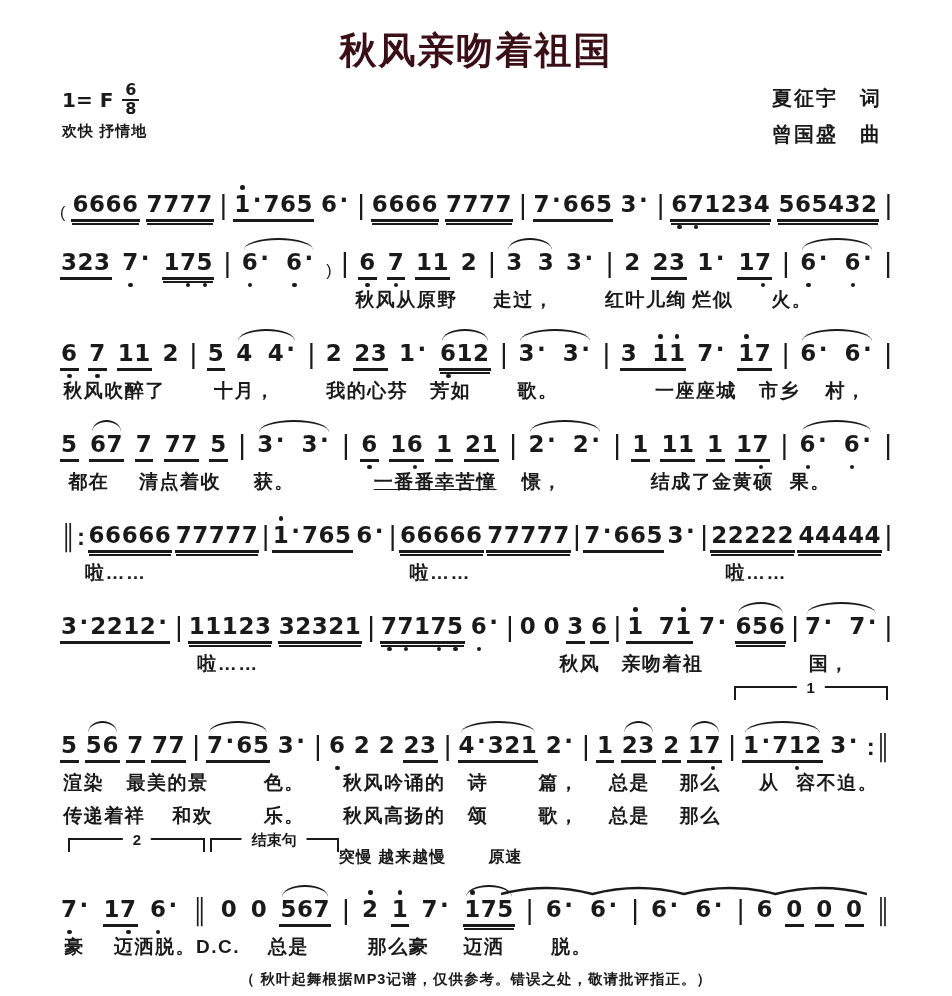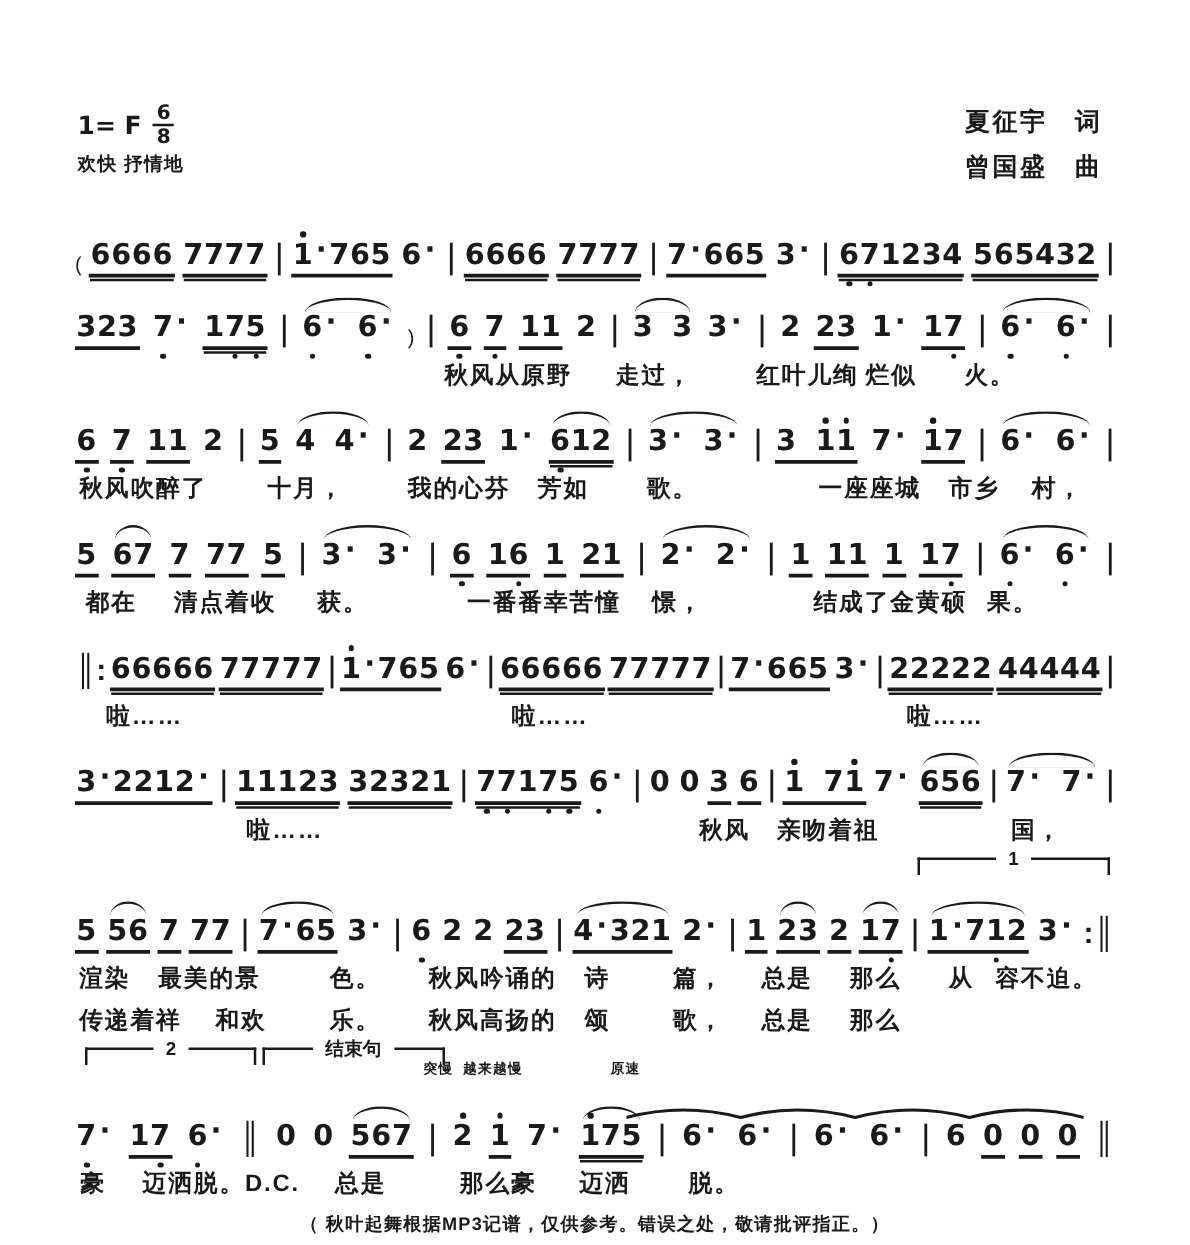--- a/index.html
+++ b/index.html
@@ -44,31 +44,32 @@
   .dbar{font-size:24px;line-height:1;padding-bottom:4px;font-weight:700;}
 
   .lyr{position:relative;height:27px;margin-top:6px;}
   .lw{position:absolute;top:1px;font-weight:700;font-size:19px;white-space:nowrap;letter-spacing:1.5px;}
 
   .above{position:relative;height:22px;}
   .above.tall{height:34px;}
   .volta{position:absolute;top:3px;height:12px;border:2px solid #1a1a1a;border-bottom:none;}
   .vlabel{position:absolute;top:-9px;left:50%;transform:translateX(-50%);background:#fff;
           padding:0 10px;font-weight:700;font-size:15px;line-height:1.2;white-space:nowrap;}
-  .atext{position:absolute;top:12px;font-weight:700;font-size:11px;white-space:nowrap;letter-spacing:1px;font-family:Liberation Mono, monospace;}
+  .atext{position:absolute;top:12px;font-weight:700;font-size:16px;white-space:nowrap;letter-spacing:1px;}
   .wavy{position:absolute;bottom:-27px;height:14px;}
 
   
   .footnote{text-align:center;font-weight:700;font-size:14.5px;margin-top:10px;letter-spacing:1px;}
 </style>
 </head>
 <body>
 
 <div class="page">
   <div class="hdr">
+    <div class="title" style="color: rgb(58, 16, 22);">秋风亲吻着祖国</div>
     <div class="credits">
       <div>夏征宇　词</div>
       <div>曾国盛　曲</div>
     </div>
     <div class="keysig">
       <span>1= F</span>
       <span class="frac">
         <span class="num">6</span>
         <span class="den">8</span>
       </span>
@@ -401,21 +402,21 @@
             <span class="gap"></span>
             <span class="chw"><span class="ch">6</span><span class="lodot"></span></span>
             <span class="aug">·</span>
           </span>
           <span class="bar">|</span>
         </div>
         <div class="lyr">
           <span class="lw" style="left: 1%;">都在</span>
           <span class="lw" style="left: 9.5%;">清点着收</span>
           <span class="lw" style="left: 23.3%;">获。</span>
-          <span class="lw" style="left: 37.7%;">一番番幸苦憧</span>
+          <span class="lw" style="left: 37.7%; text-decoration: underline;">一番番幸苦憧</span>
           <span class="lw" style="left: 55.5%;">憬，</span>
           <span class="lw" style="left: 71%;">结成了金黄硕</span>
           <span class="lw" style="left: 87.7%;">果。</span>
         </div>
       </div>
       <div class="system">
         <div class="notes">
           <span class="dbar">║:</span>
           <span class="grp u2">
             <span class="chw"><span class="ch">6</span></span>
@@ -693,21 +694,21 @@
           <span class="lw" style="left: 57.5%;">歌，</span>
           <span class="lw" style="left: 66%;">总是</span>
           <span class="lw" style="left: 74.5%;">那么</span>
         </div>
       </div>
       <div class="system">
         <div class="above tall">
           <div class="volta" style="left: 1%; width: 16%;">
             <span class="vlabel">2</span>
           </div>
-          <div class="volta" style="left: 18%; width: 15%; padding-left: 17px;">
+          <div class="volta" style="left: 18%; width: 15%;">
             <span class="vlabel">结束句</span>
           </div>
           <span class="atext" style="left: 33.5%;">突慢 越来越慢</span>
           <span class="atext" style="left: 51.5%;">原速</span>
           <div class="wavy" style="left: 53%; width: 44%;"><svg viewBox="0 0 400 14" preserveAspectRatio="none" width="100%" height="14">
               <path d="M0,12 Q50,0 100,12 Q150,0 200,12 Q250,0 300,12 Q350,0 400,12" fill="none" stroke="#1a1a1a" stroke-width="2.5"></path>
             </svg></div>
         </div>
         <div class="notes">
           <span class="grp">

